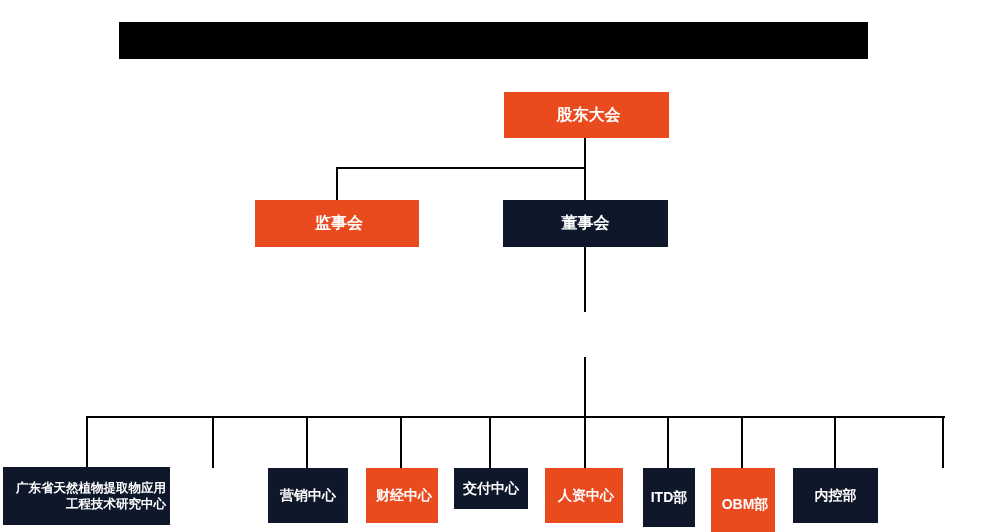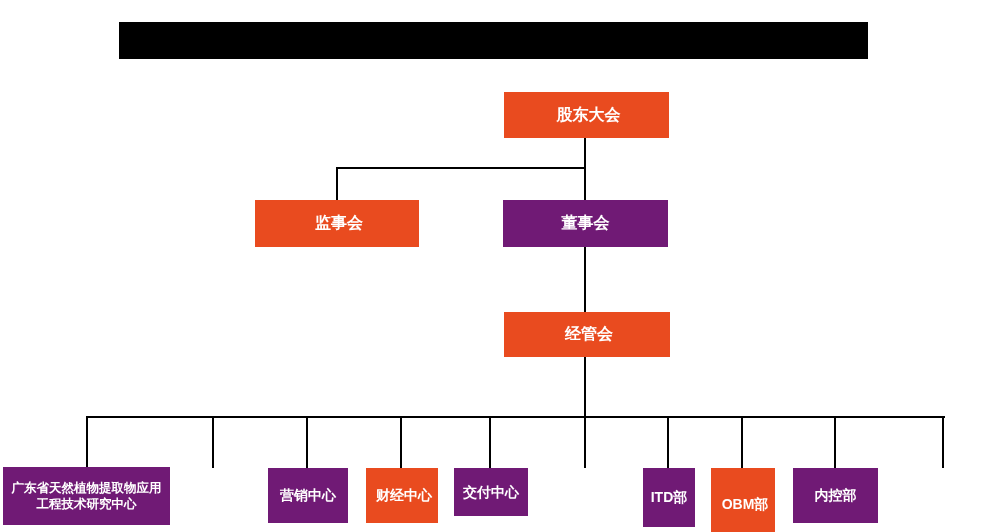--- a/index.html
+++ b/index.html
@@ -10,21 +10,21 @@
   .redacted-bar{position:absolute;left:119px;top:22px;width:749px;height:37px;background:#000;}
   .hline,.vline{position:absolute;background:#000;}
   .hline{height:2px;}
   .vline{width:2px;}
   .node{
     position:absolute;display:flex;align-items:center;justify-content:center;
     color:#fff;font-weight:bold;text-align:center;font-size:16px;line-height:1.3;
     box-sizing:border-box;padding:2px 4px;
   }
   .dark{background:#E94B1F;padding-left:8px;}
-  .light{background:#701a75;}
+  .light{background:#0f172a;text-align:right;}
   .dept{font-size:14px;}
   .dept-small{font-size:12.5px;}
 </style>
 </head>
 <body>
 
 <div class="canvas">
 
   <div class="redacted-bar"></div>
 
@@ -42,23 +42,23 @@
   <div class="vline" style="left:667px;top:416px;height:52px"></div>
   <div class="vline" style="left:741px;top:416px;height:52px"></div>
   <div class="vline" style="left:834px;top:416px;height:52px"></div>
   <div class="vline" style="left:942px;top:416px;height:52px"></div>
 
   <div class="node dark" style="left:504px;top:92px;width:165px;height:46px">股东大会</div>
 
   <div class="node dark" style="left:255px;top:200px;width:164px;height:47px">监事会</div>
   <div class="node light" style="left:503px;top:200px;width:165px;height:47px">董事会</div>
 
-  <div class="node dark" style="left:504px;top:312px;width:166px;height:45px">经管会</div>
 
   <div class="node light dept dept-small" style="left:3px;top:467px;width:167px;height:58px">广东省天然植物提取物应用工程技术研究中心</div>
   <div class="node light dept" style="left:268px;top:468px;width:80px;height:55px">营销中心</div>
   <div class="node dark dept" style="left:366px;top:468px;width:72px;height:55px">财经中心</div>
-  <div class="node light dept" style="left:454px;top:468px;width:74px;height:48px">交付中心</div>
+  <div class="node light dept" style="left:454px;top:468px;width:74px;height:41px">交付中心</div>
+  <div class="node dark dept" style="left:545px;top:468px;width:78px;height:55px">人资中心</div>
   <div class="node light dept" style="left:643px;top:468px;width:52px;height:59px">ITD部</div>
   <div class="node dark dept" style="left:711px;top:468px;width:64px;height:73px">OBM部</div>
   <div class="node light dept" style="left:793px;top:468px;width:85px;height:55px">内控部</div>
 
 </div>
 
 </body></html>

